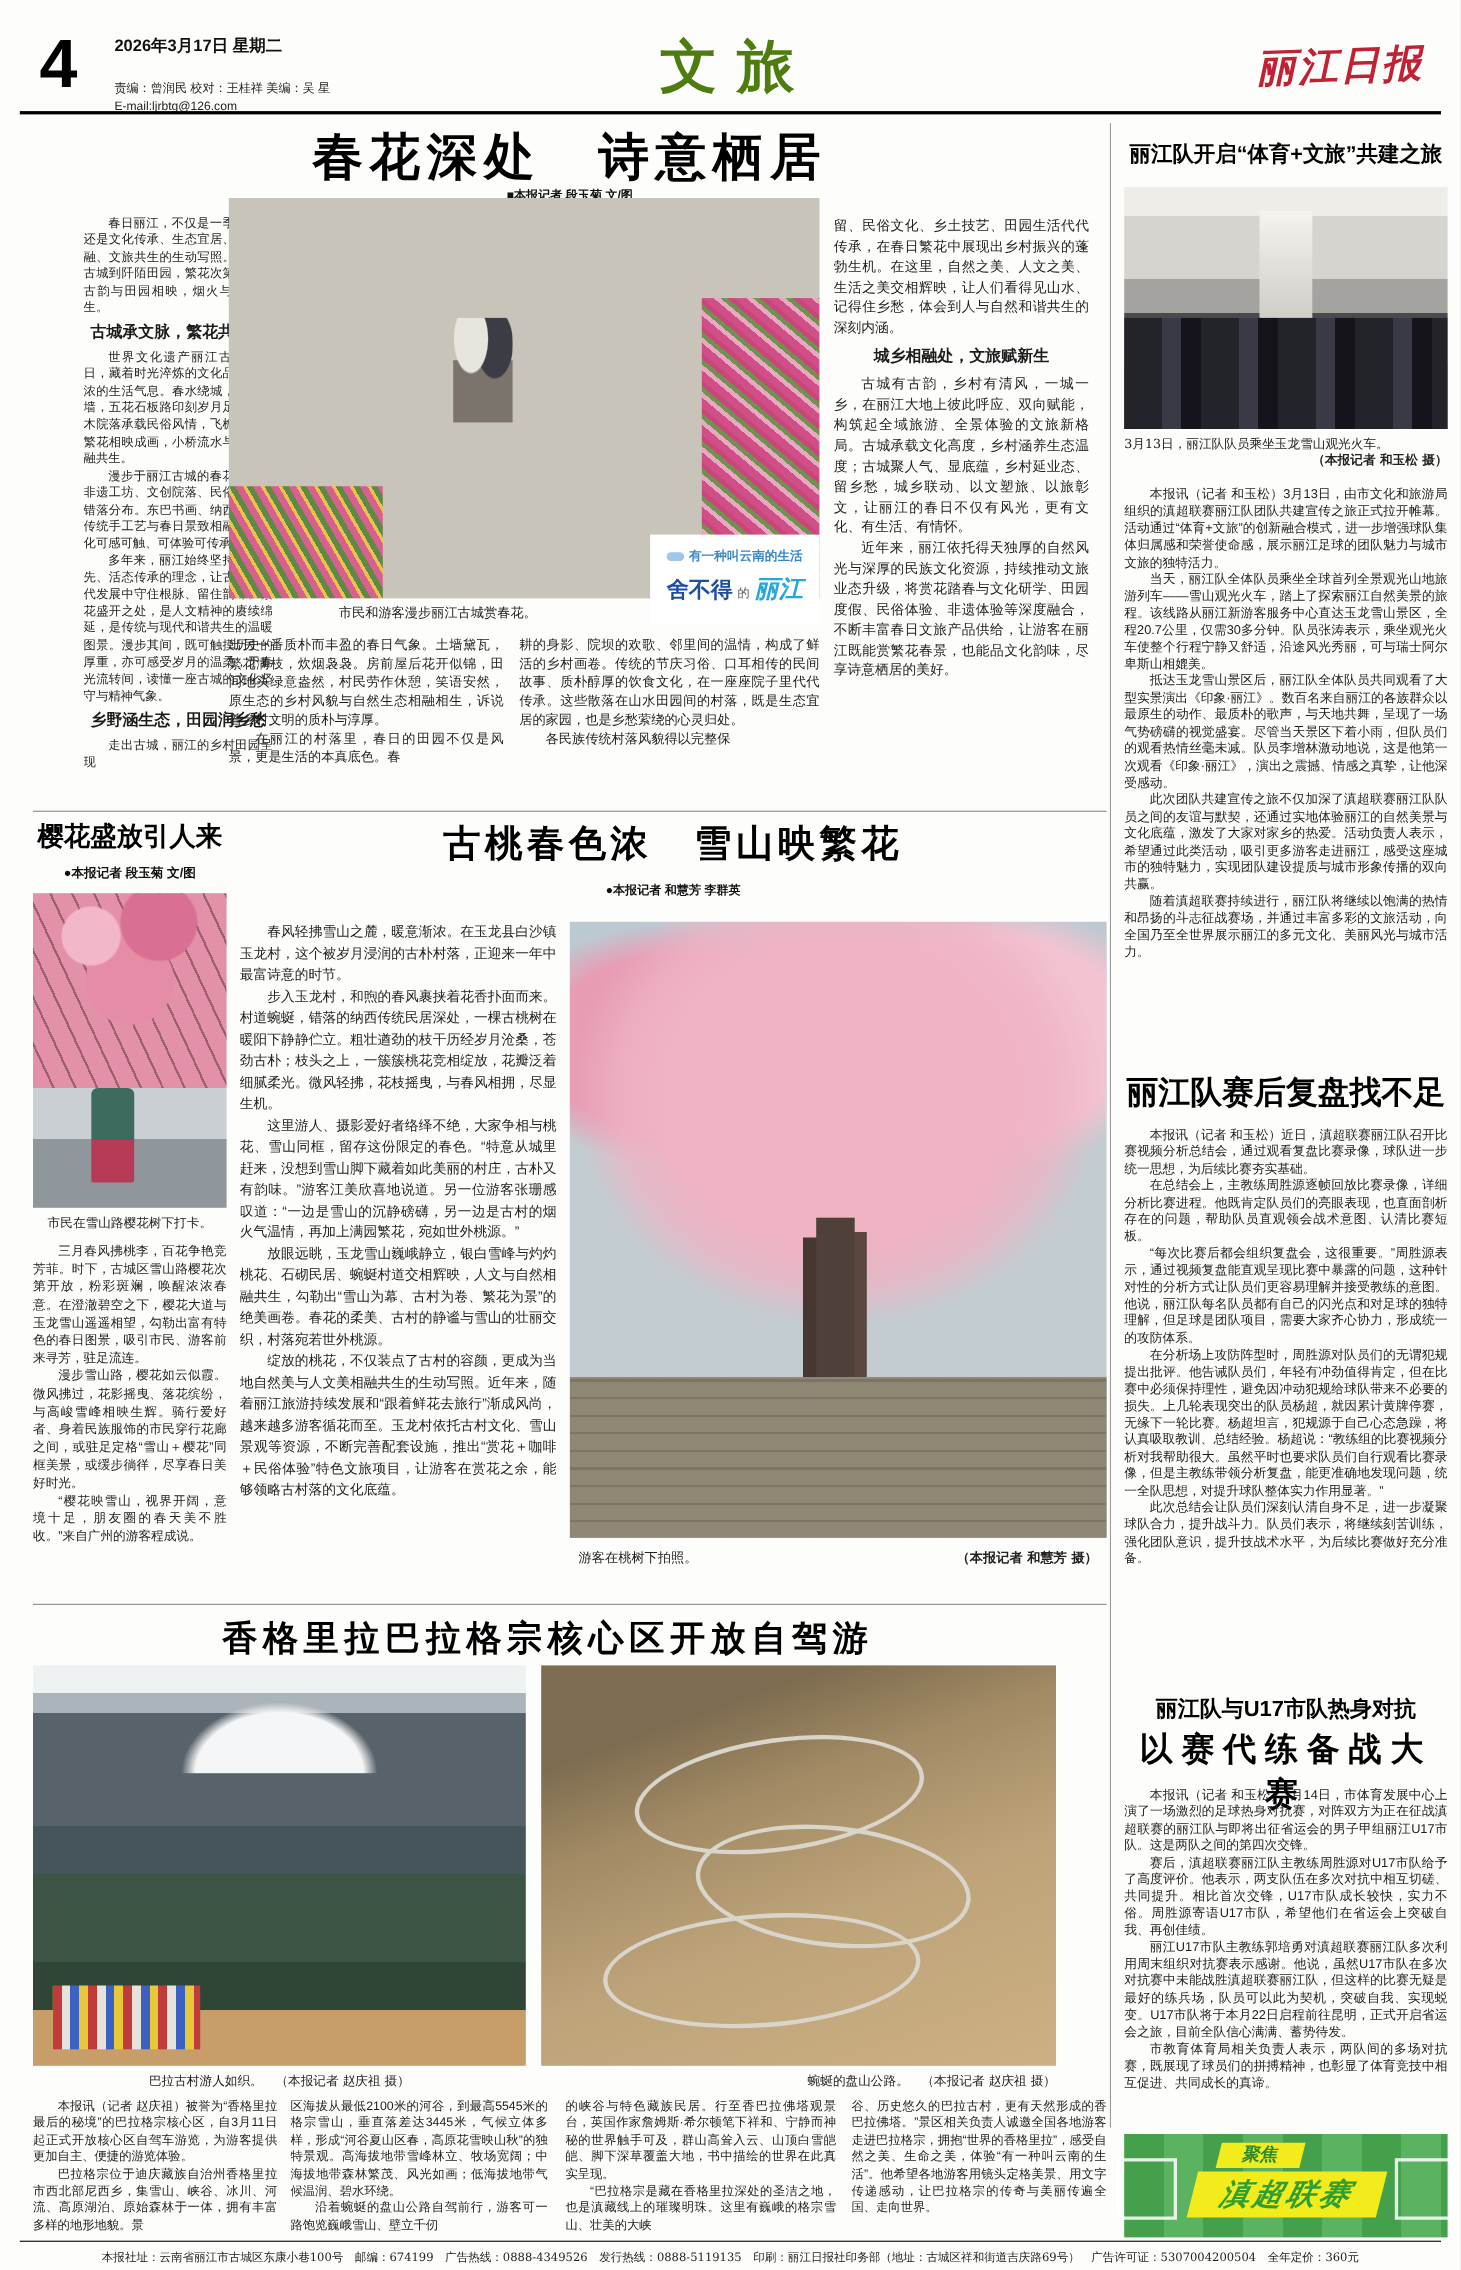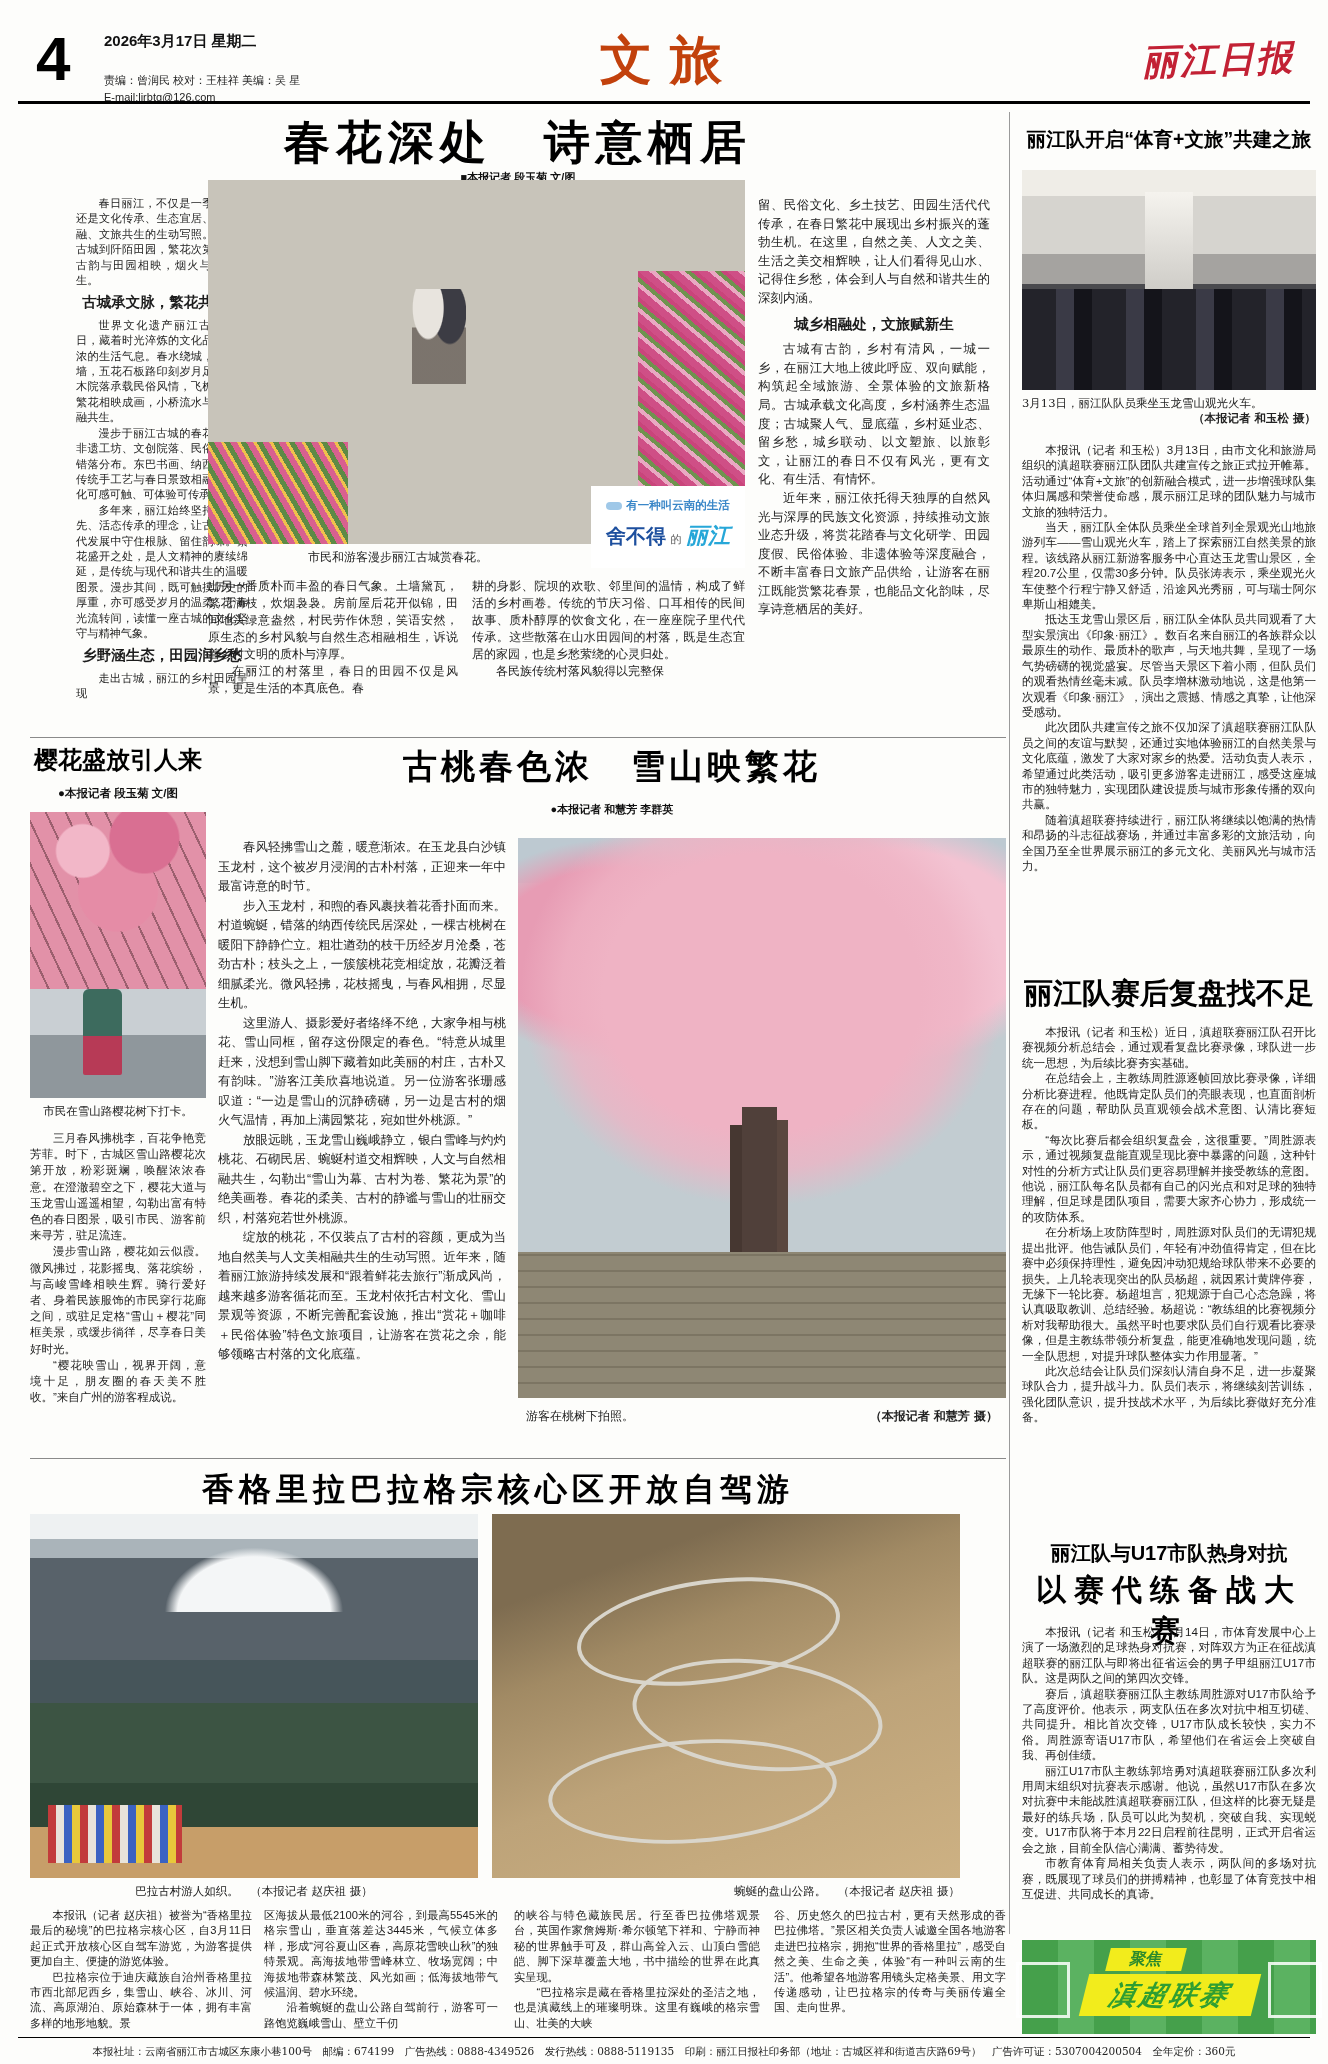--- a/index.html
+++ b/index.html
@@ -4,21 +4,21 @@
 <style>
   html,body{margin:0;padding:0;background:#d8d8d4;}
   .page{position:relative;width:1328px;height:2064px;margin:0 auto;background:#fdfdfb;
         font-family:"Liberation Sans",sans-serif;color:#1c1c1c;overflow:hidden;}
   .abs{position:absolute;}
   
   .pagenum{font-size:62px;font-weight:900;line-height:1;color:#000;}
   .date-line{font-size:15px;font-weight:bold;color:#111;}
   .staff-line{font-size:11px;color:#222;margin-top:22px;}
   .email-line{font-size:11px;color:#222;margin-top:3px;}
-  .section-title{font-size:52px;font-weight:900;letter-spacing:18px;color:#c2410c;text-align:center;}
+  .section-title{font-size:52px;font-weight:900;letter-spacing:18px;color:#4d7c0f;text-align:center;}
   .masthead{font-size:36px;font-weight:900;color:#c22134;font-family:"DejaVu Serif",serif;
             font-style:italic;transform:rotate(-2deg);letter-spacing:2px;}
   .rule{background:#000;}
   .thin{background:#8a8a8a;}
   
   .bt p{margin:0;text-align:justify;text-indent:2em;}
   .bt p.ni{text-indent:0;}
   .bt{font-size:12px;line-height:17px;overflow:hidden;}
   .f11{font-size:11.2px;line-height:15.4px;}
   .f115{font-size:11.5px;line-height:16.2px;}

